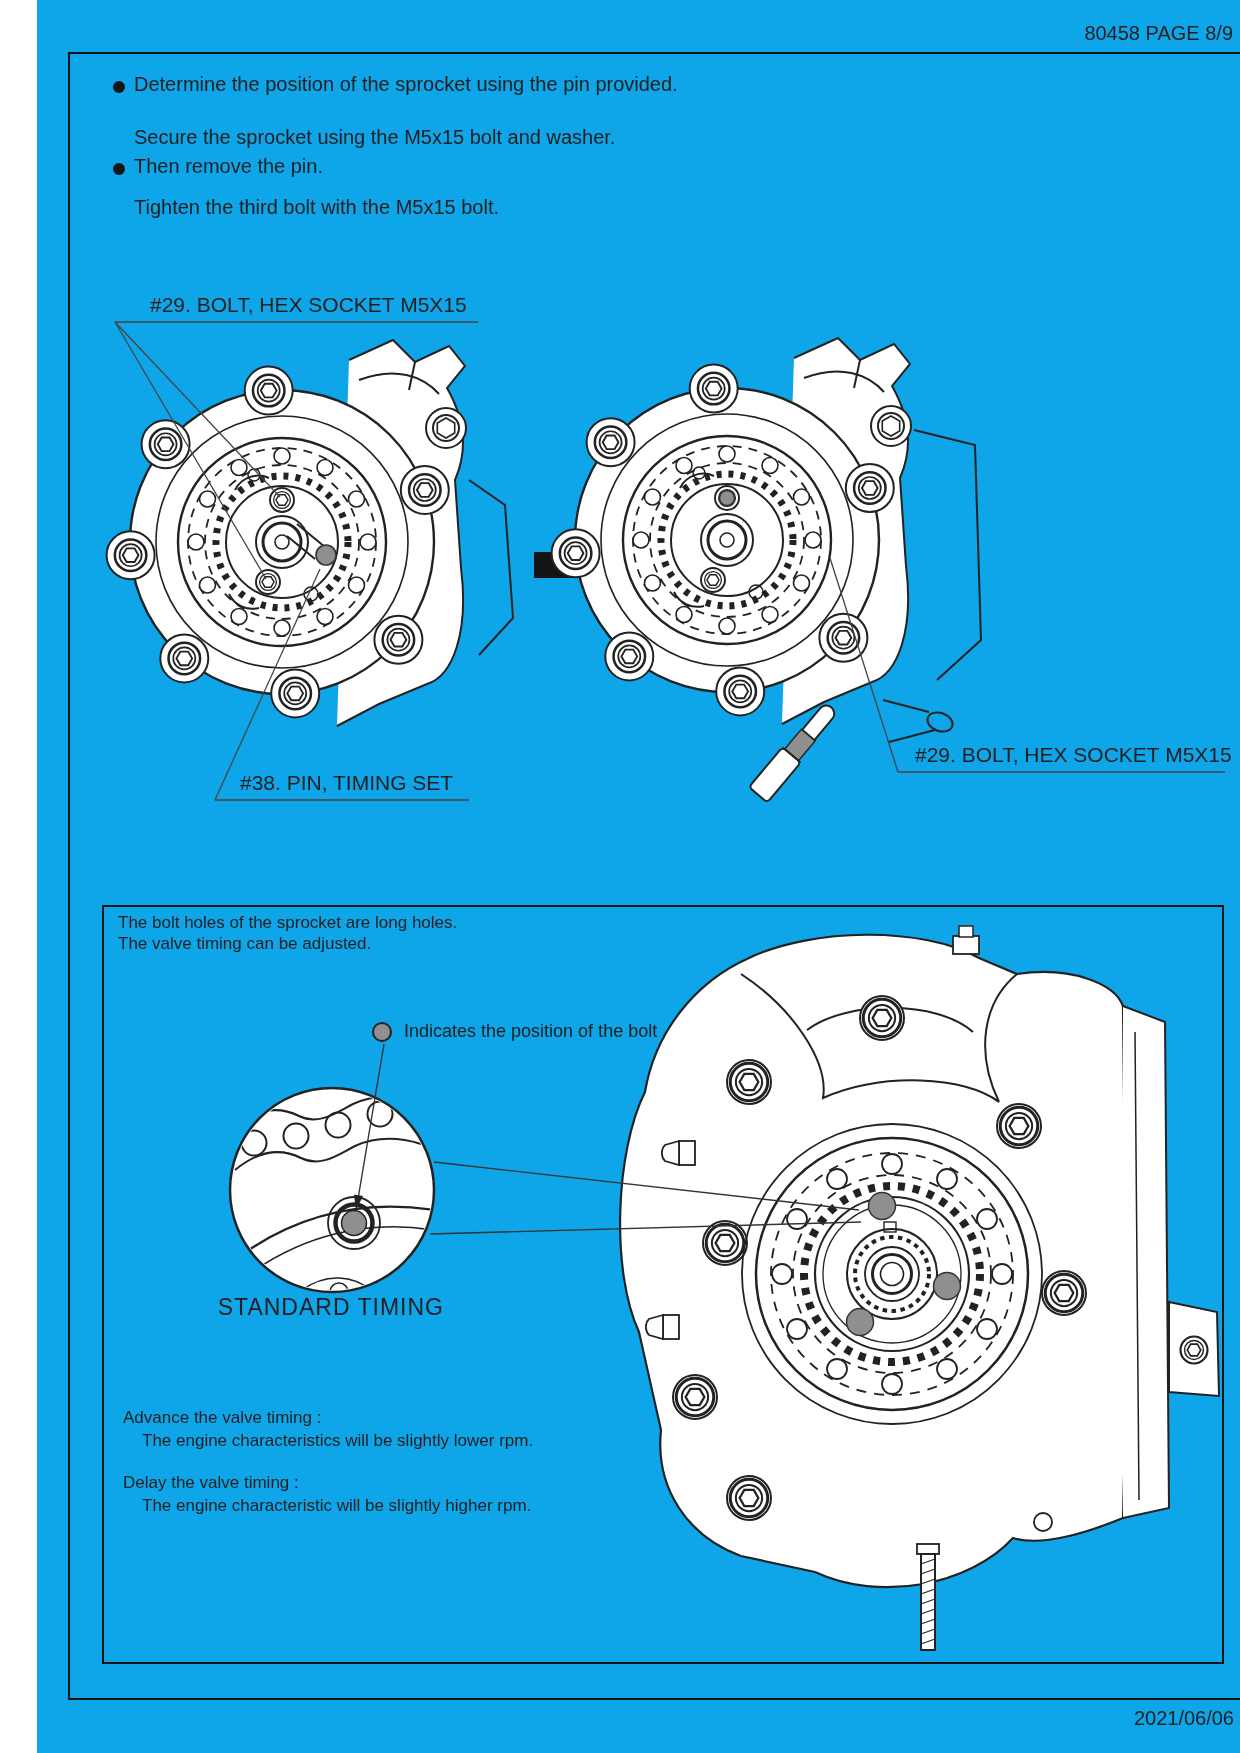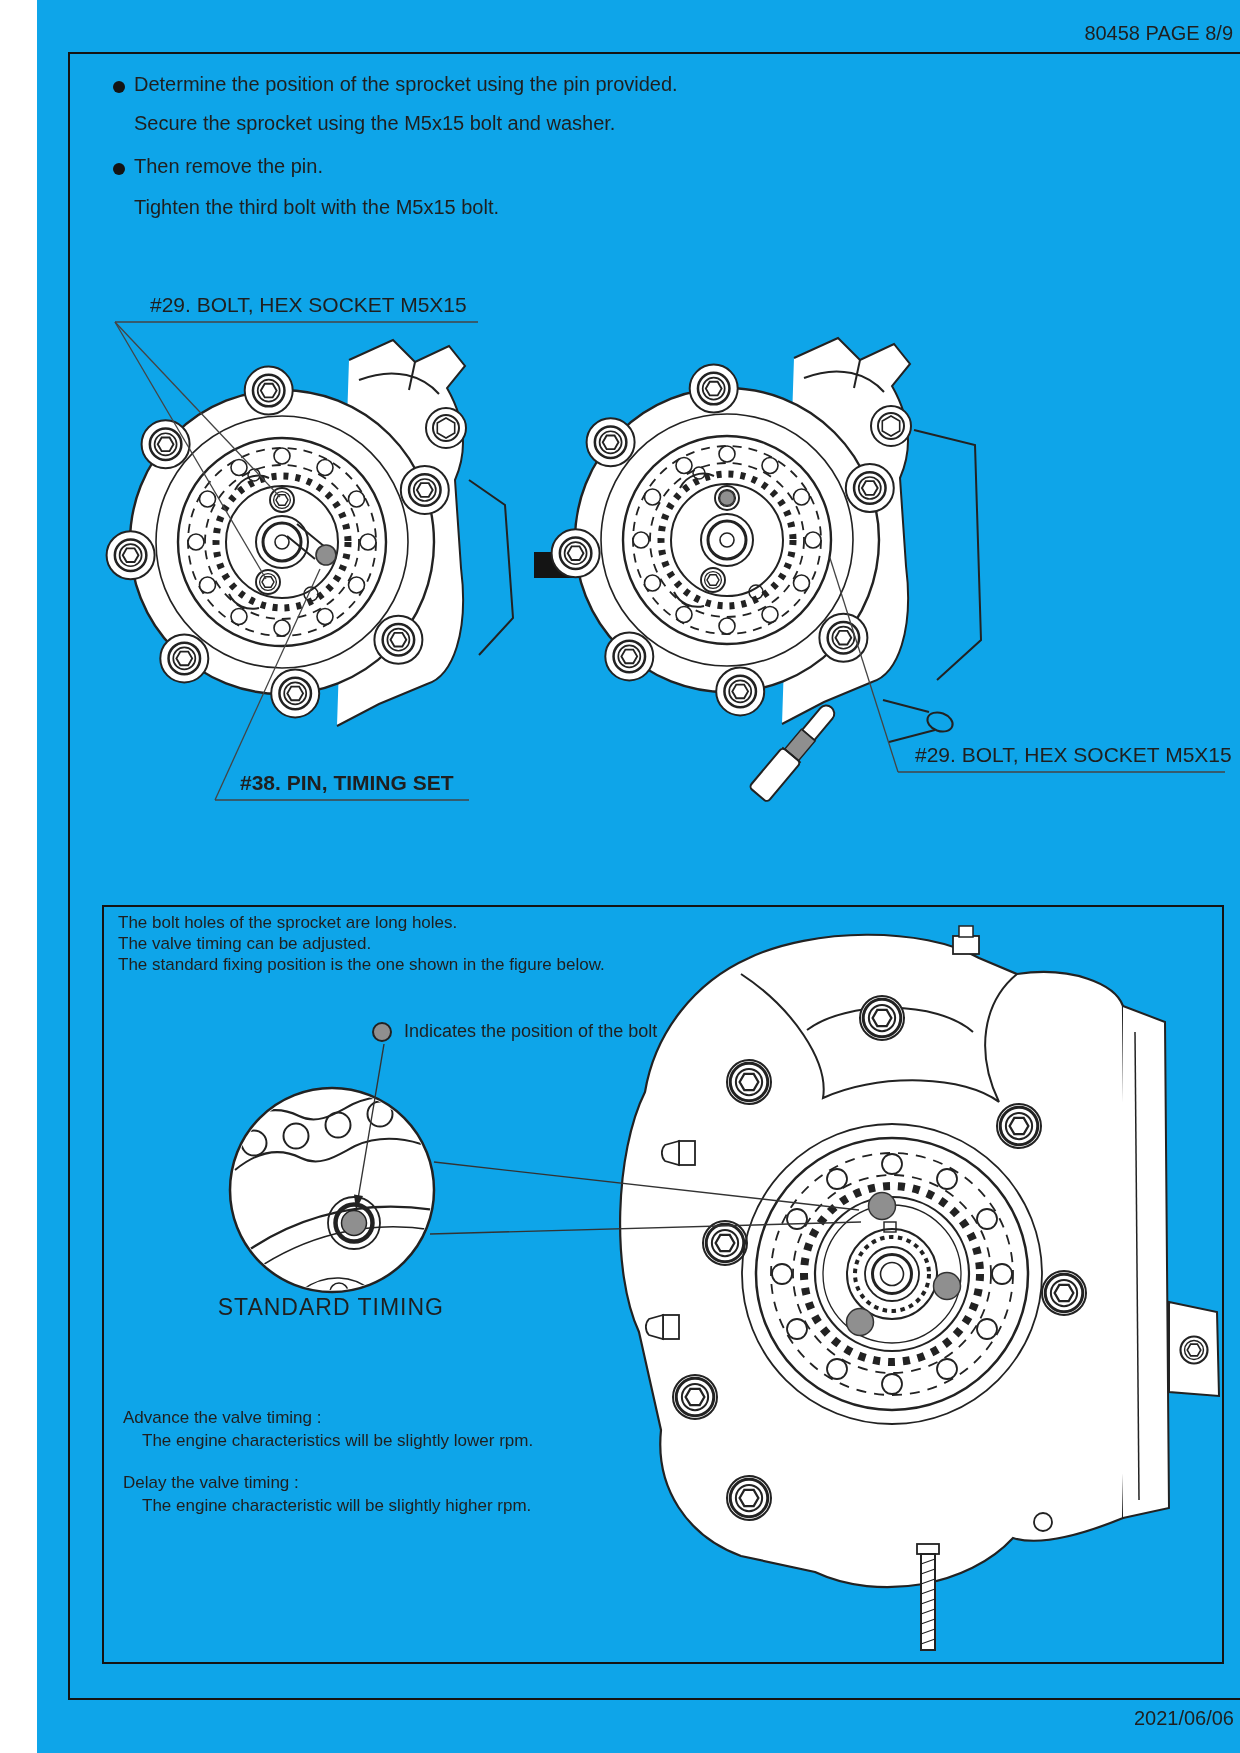--- a/index.html
+++ b/index.html
@@ -269,34 +269,33 @@
     </g>
   </svg>
 
   <div class="page-border"></div>
 
   <div class="abs hdr">80458 PAGE 8/9</div>
   <div class="abs ftr">2021/06/06</div>
 
   <div class="bullet-dot" style="left:76px;top:81px;"></div>
   <div class="abs step" style="left:97px;top:73px;text-align:center;">Determine the position of the sprocket using the pin provided.</div>
-  <div class="abs step" style="left:97px;top:112px;">Secure the sprocket using the M5x15 bolt and washer.</div>
+  <div class="abs step" style="left:97px;top:126px;">Secure the sprocket using the M5x15 bolt and washer.</div>
   <div class="bullet-dot" style="left:76px;top:163px;"></div>
   <div class="abs step" style="left:97px;top:155px;text-align:right;">Then remove the pin.</div>
   <div class="abs step" style="left:97px;top:196px;">Tighten the third bolt with the M5x15 bolt.</div>
 
   <div class="abs fig-label" style="left:113px;top:293px;">#29. BOLT, HEX SOCKET M5X15</div>
-  <div class="abs fig-label" style="left:203px;top:771px;font-weight:bold;">#38. PIN, TIMING SET</div>
+  <div class="abs fig-label" style="left:203px;top:771px;">#38. PIN, TIMING SET</div>
   <div class="abs fig-label" style="left:878px;top:743px;">#29. BOLT, HEX SOCKET M5X15</div>
 
   <div class="note-box"></div>
   <div class="abs note-intro">
     <div>The bolt holes of the sprocket are long holes.</div>
     <div>The valve timing can be adjusted.</div>
-    <div>The standard fixing position is the one shown in the figure below.</div>
   </div>
   <div class="legend-dot"></div>
   <div class="abs legend-text">Indicates the position of the bolt</div>
   <div class="detail-caption">STANDARD TIMING</div>
   <div class="abs adv-title">Advance the valve timing :</div>
   <div class="abs adv-body">The engine characteristics will be slightly lower rpm.</div>
   <div class="abs del-title">Delay the valve timing :</div>
   <div class="abs del-body">The engine characteristic will be slightly higher rpm.</div>
 
 </div>

